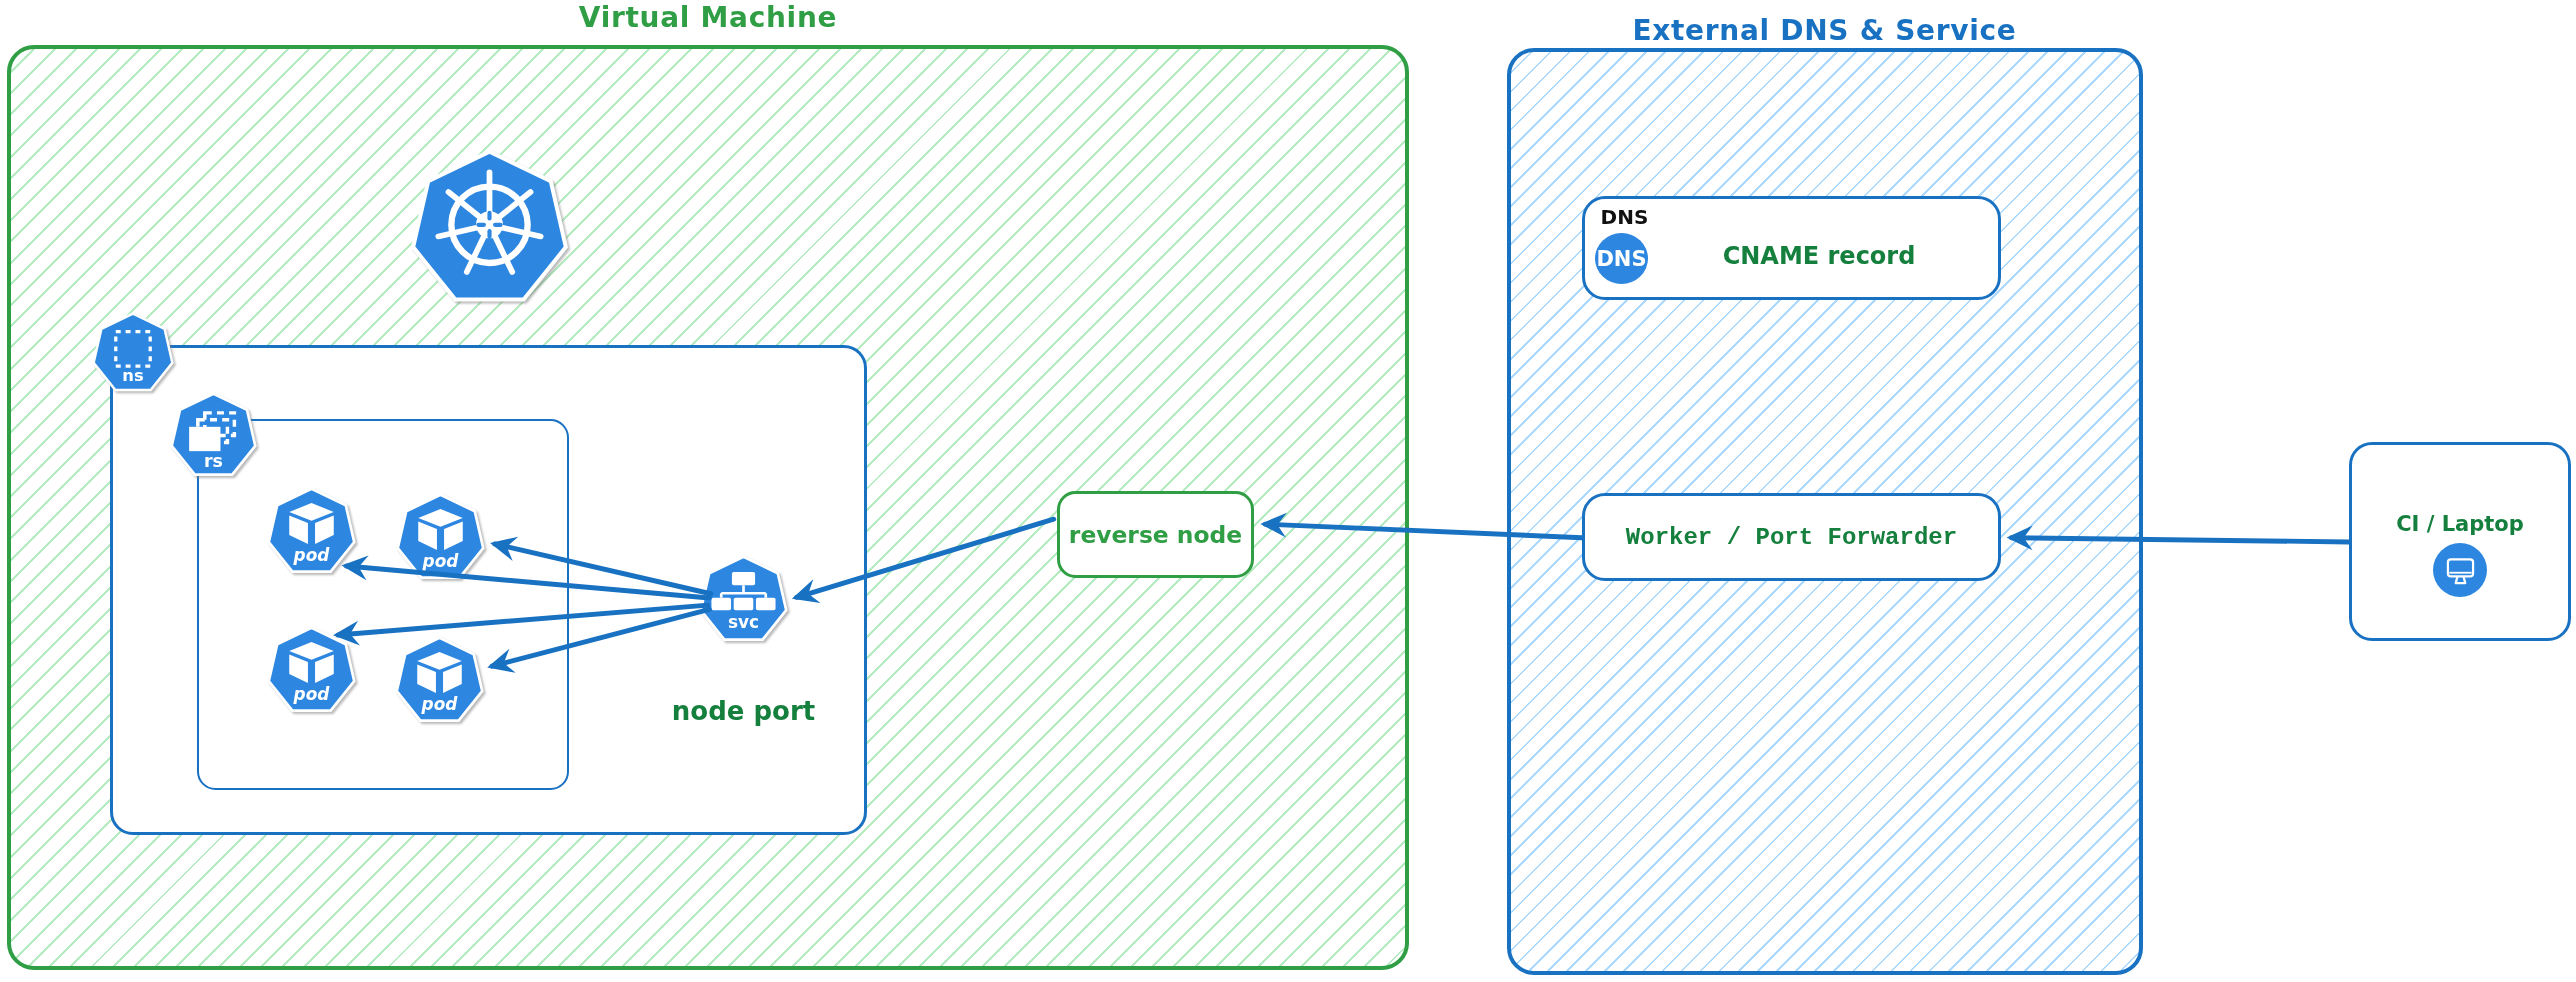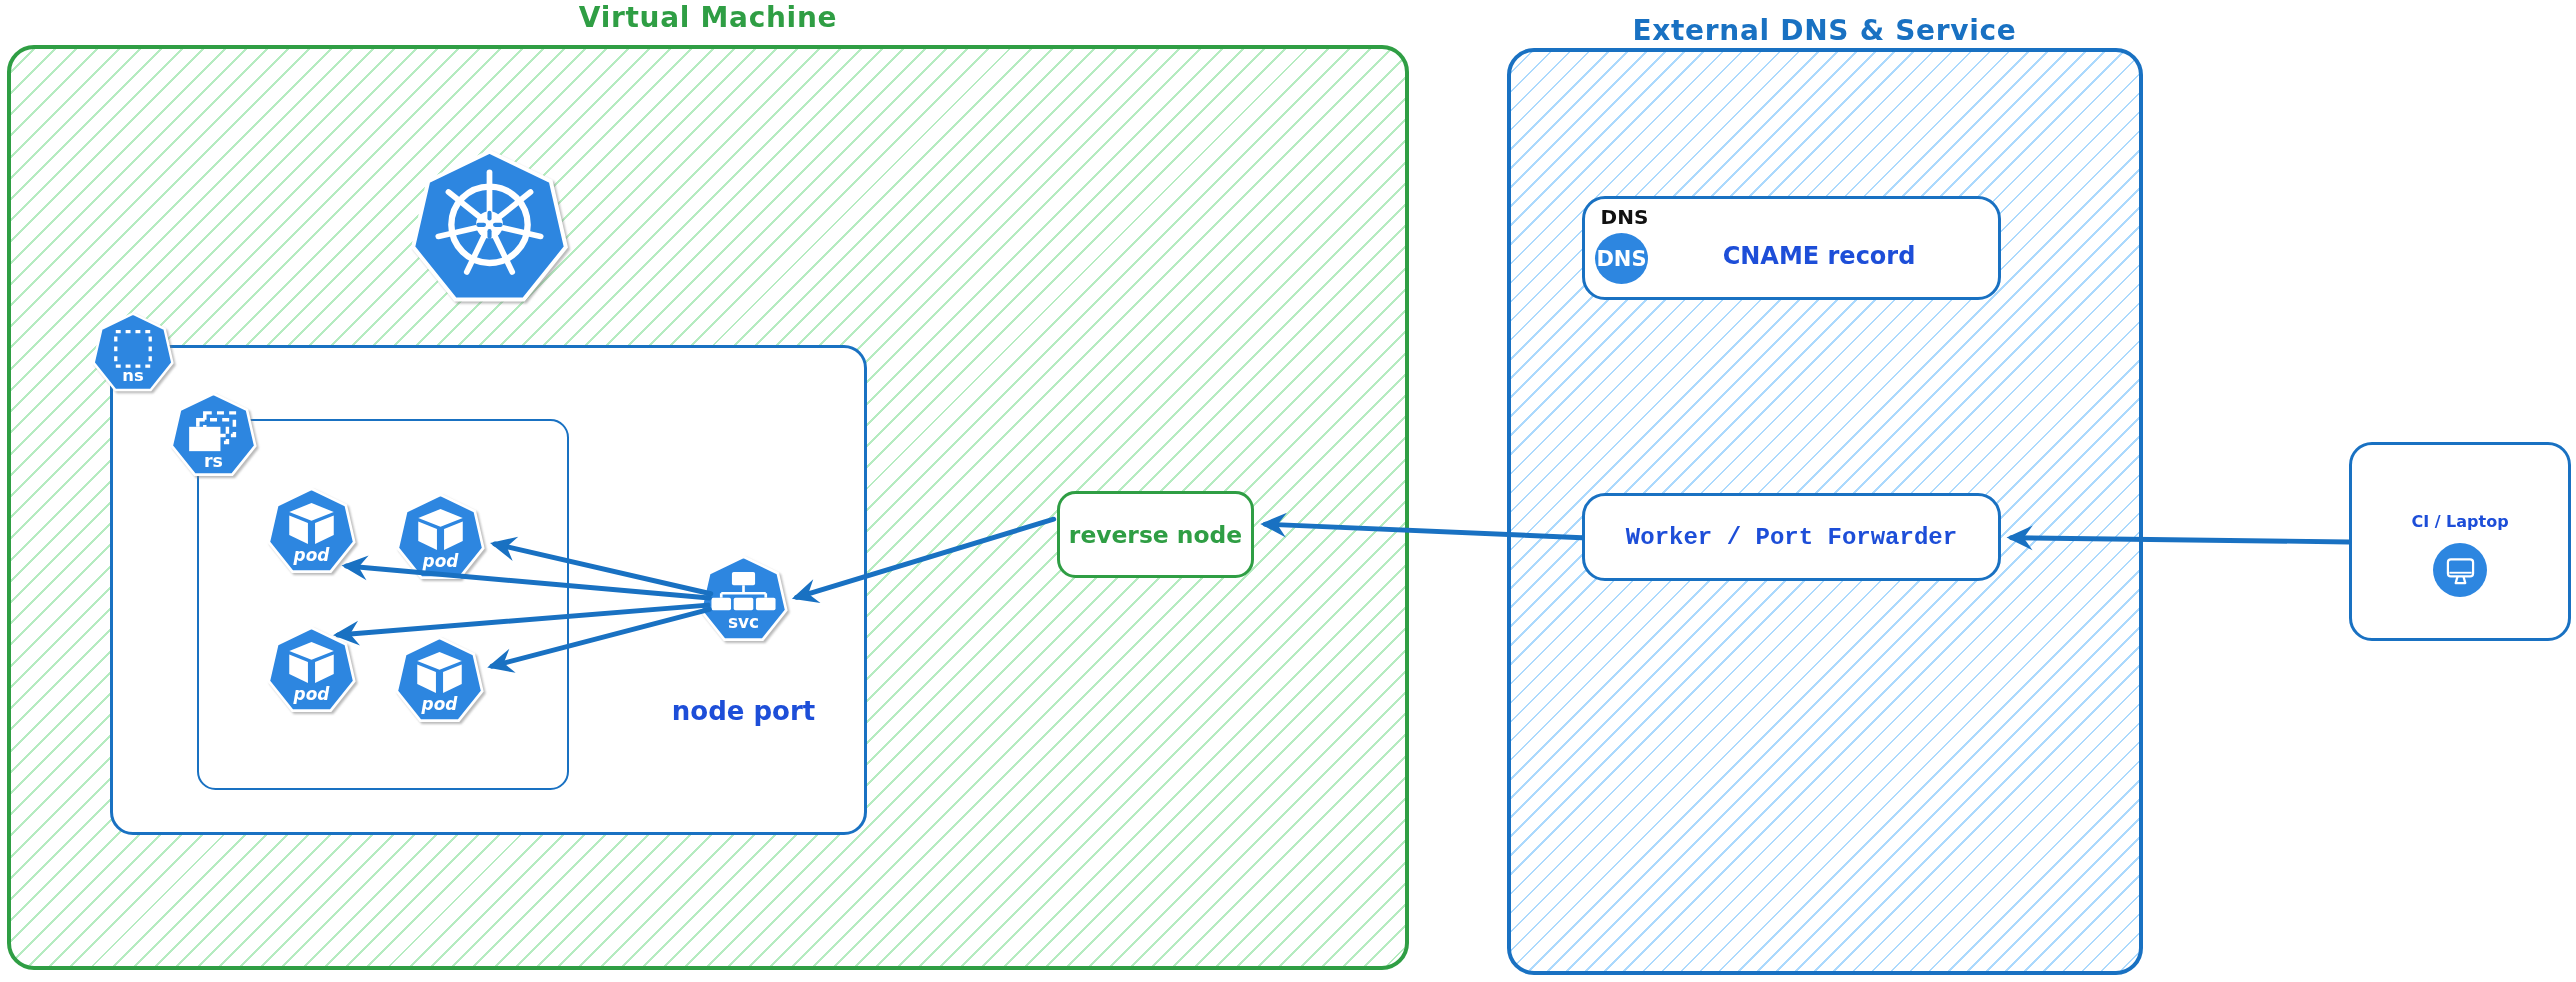--- a/index.html
+++ b/index.html
@@ -19,21 +19,21 @@
     border:4.3px solid #1971c2;border-radius:27px;
     background:repeating-linear-gradient(135deg,
       rgba(116,192,252,.6) 0px, rgba(116,192,252,.6) 1.8px,
       rgba(0,0,0,0) 1.8px, rgba(0,0,0,0) 13.5px);
   }
   .white-box{background:#fff;border:3.6px solid #1971c2;border-radius:23px;}
   .green-box{background:#fff;border:3.6px solid #2f9e44;border-radius:18.5px;}
   .title{font-weight:700;font-size:28px;text-align:center;letter-spacing:0.7px;}
   .t-green{color:#2f9e44;}
   .t-blue{color:#1971c2;}
-  .boxlabel{font-weight:700;font-size:24px;color:#1d4ed8;text-align:center;}
+  .boxlabel{font-weight:700;font-size:24px;color:#15803d;text-align:center;}
   .icon{overflow:visible;filter:drop-shadow(2.1px 2.8px 1.1px rgba(130,130,130,.55));}
   .icon-label{font-family:"DejaVu Sans",sans-serif;font-weight:700;fill:#ffffff;}
   .dns-badge{
     background:#2d86e0;border-radius:50%;color:#fff;font-weight:700;font-size:21px;
     display:flex;align-items:center;justify-content:center;
   }
   .ci-circle{
     background:#2d86e0;border-radius:50%;
     display:flex;align-items:center;justify-content:center;
   }
@@ -147,21 +147,21 @@
       <span>DNS</span>
     </div>
     <div class="abs boxlabel" style="left:78px;top:43px;width:312px;">CNAME record</div>
   </div>
 
   <div class="abs white-box" style="left:1582px;top:493px;width:419px;height:88px;display:flex;align-items:center;justify-content:center;font-family:Liberation Mono, monospace;">
     <span class="boxlabel">Worker / Port Forwarder</span>
   </div>
 
   <div class="abs white-box" style="left:2349px;top:442px;width:222px;height:199px;">
-    <div class="abs boxlabel" style="left:0;top:67px;width:100%;font-size:16px;">CI / Laptop</div>
+    <div class="abs boxlabel" style="left:0;top:67px;width:100%;font-size:21px;">CI / Laptop</div>
     <div class="abs ci-circle" style="left:81px;top:98px;width:54px;height:54px;">
       <svg width="37" height="37" viewBox="0 0 100 100">
         <rect x="16" y="20" width="68" height="46" rx="8" fill="none" stroke="#ffffff" stroke-width="6"></rect>
         <line x1="20" y1="56" x2="80" y2="56" stroke="#ffffff" stroke-width="5"></line>
         <path d="M42,66 L37,84 L63,84 L58,66" fill="none" stroke="#ffffff" stroke-width="6" stroke-linejoin="round"></path>
       </svg>
     </div>
   </div>
 
   <svg class="abs" style="left:0;top:0;pointer-events:none;" width="2576" height="983" viewBox="0 0 3628 1384">

